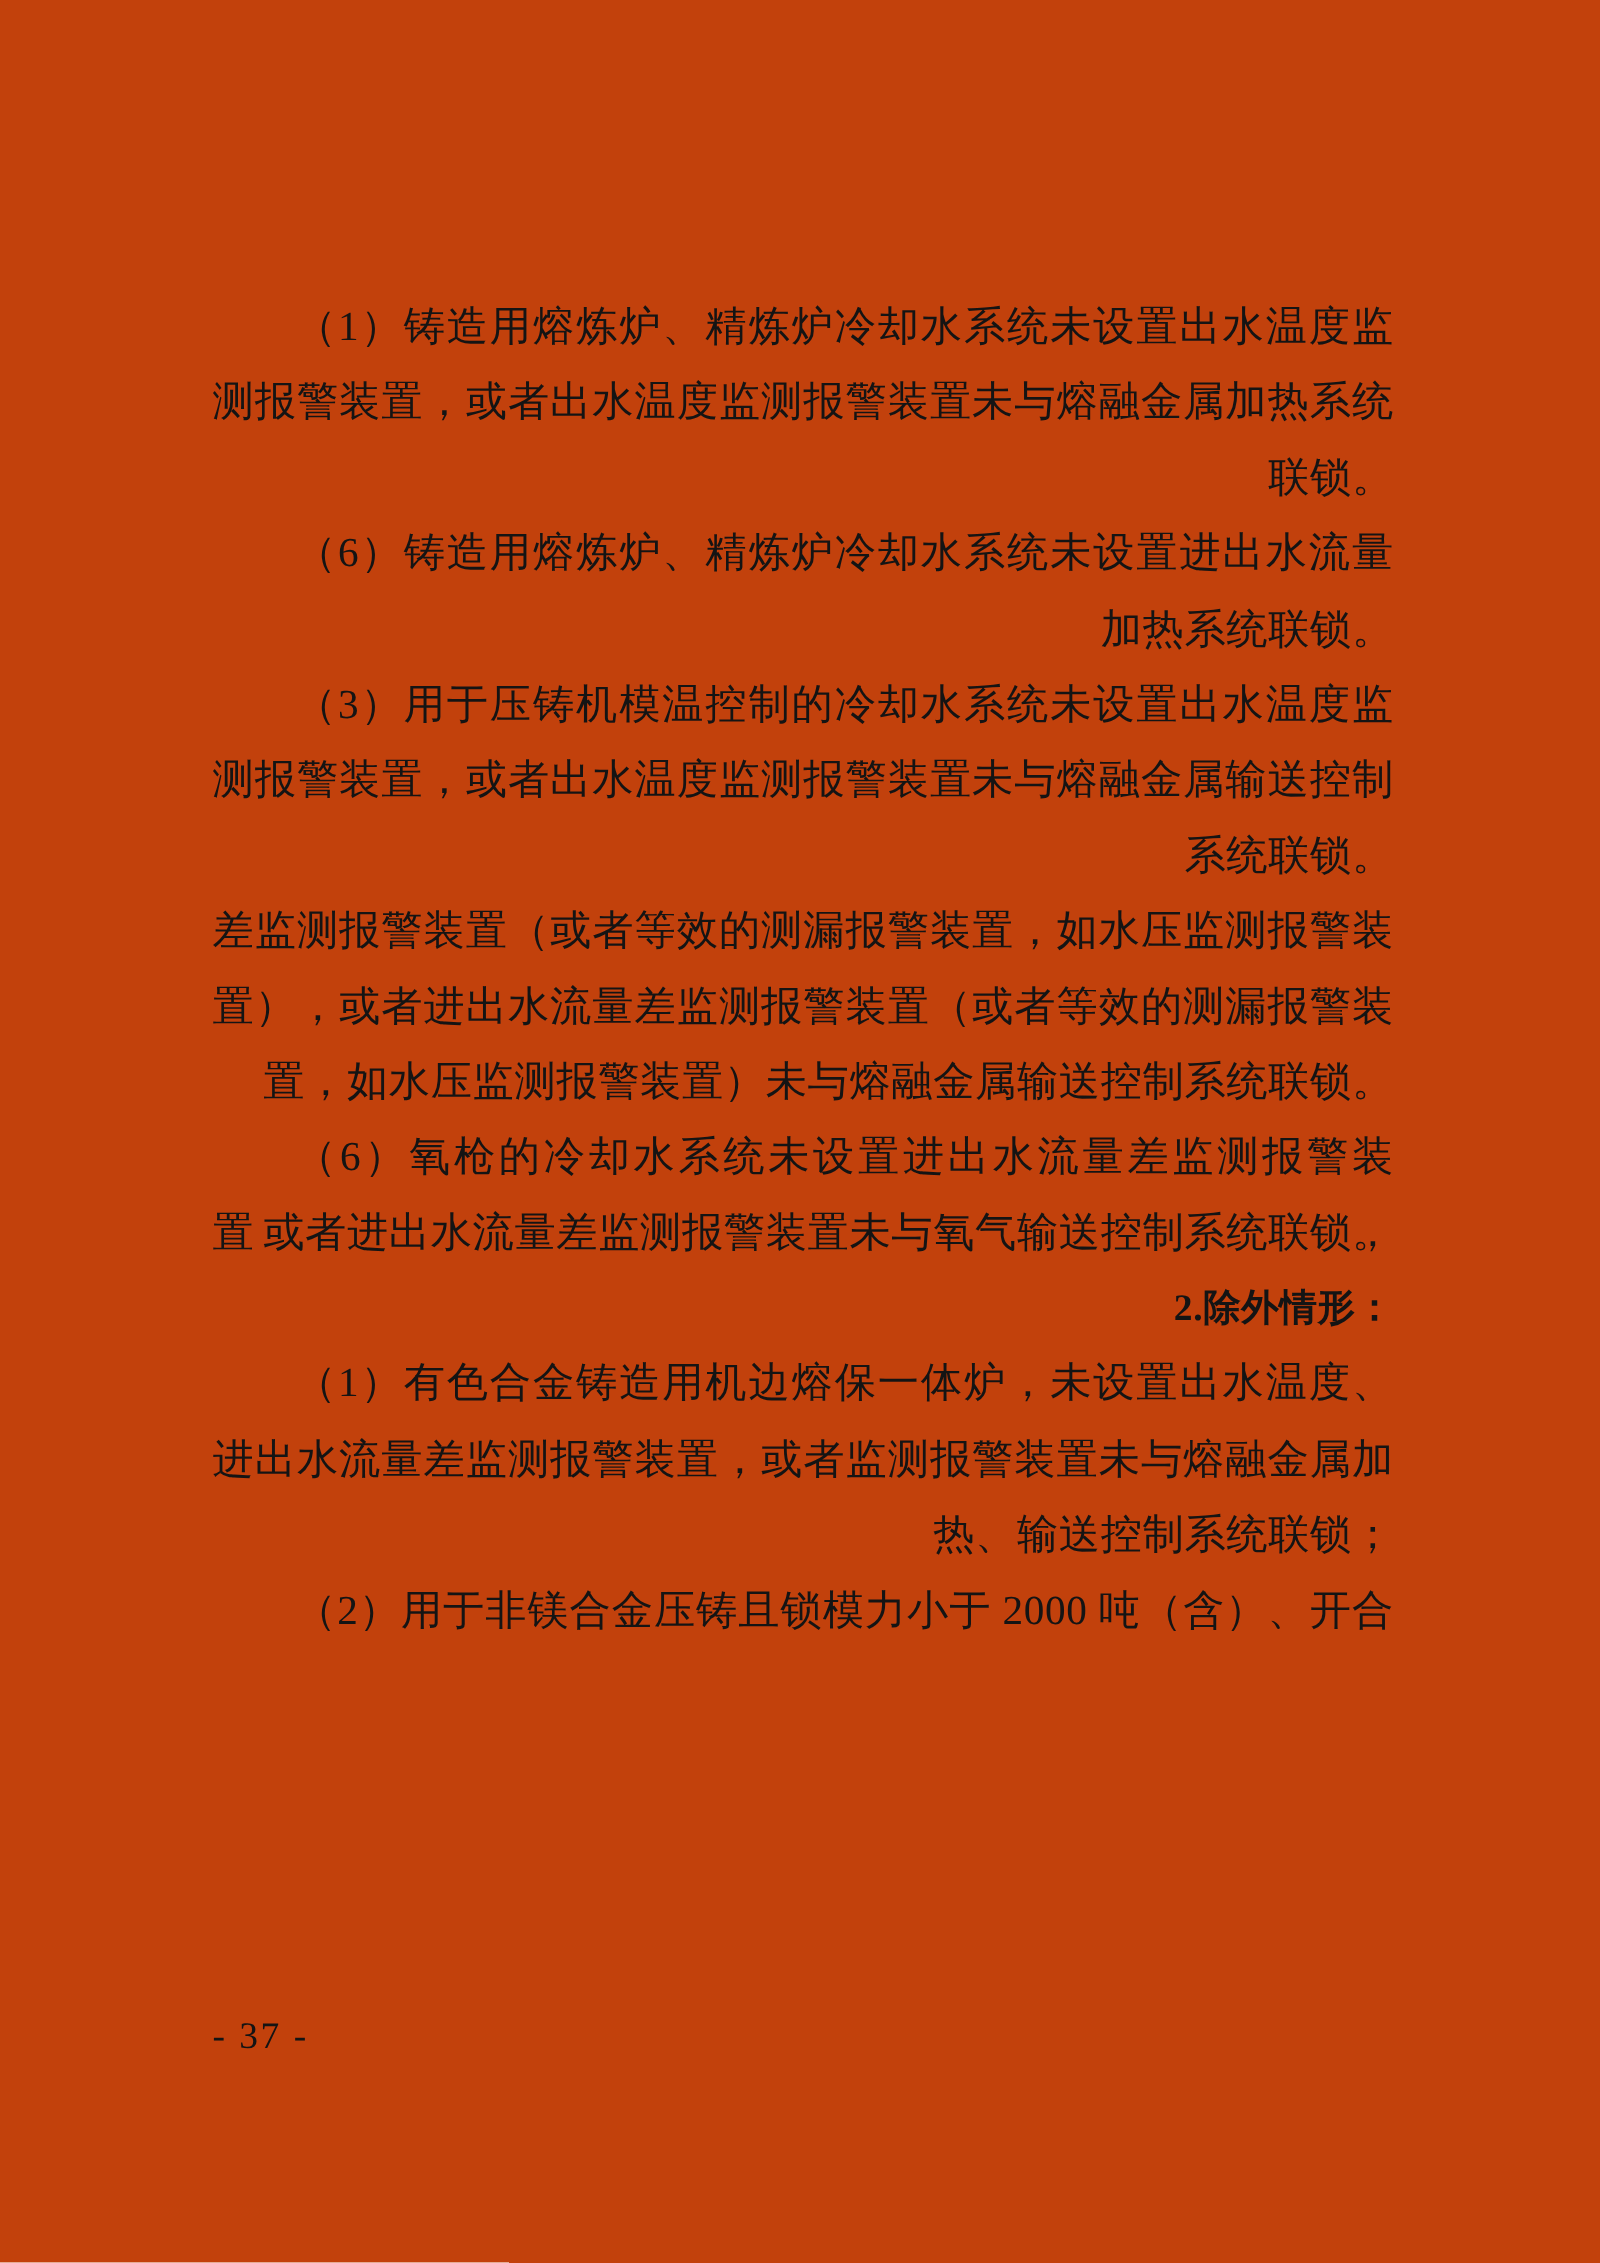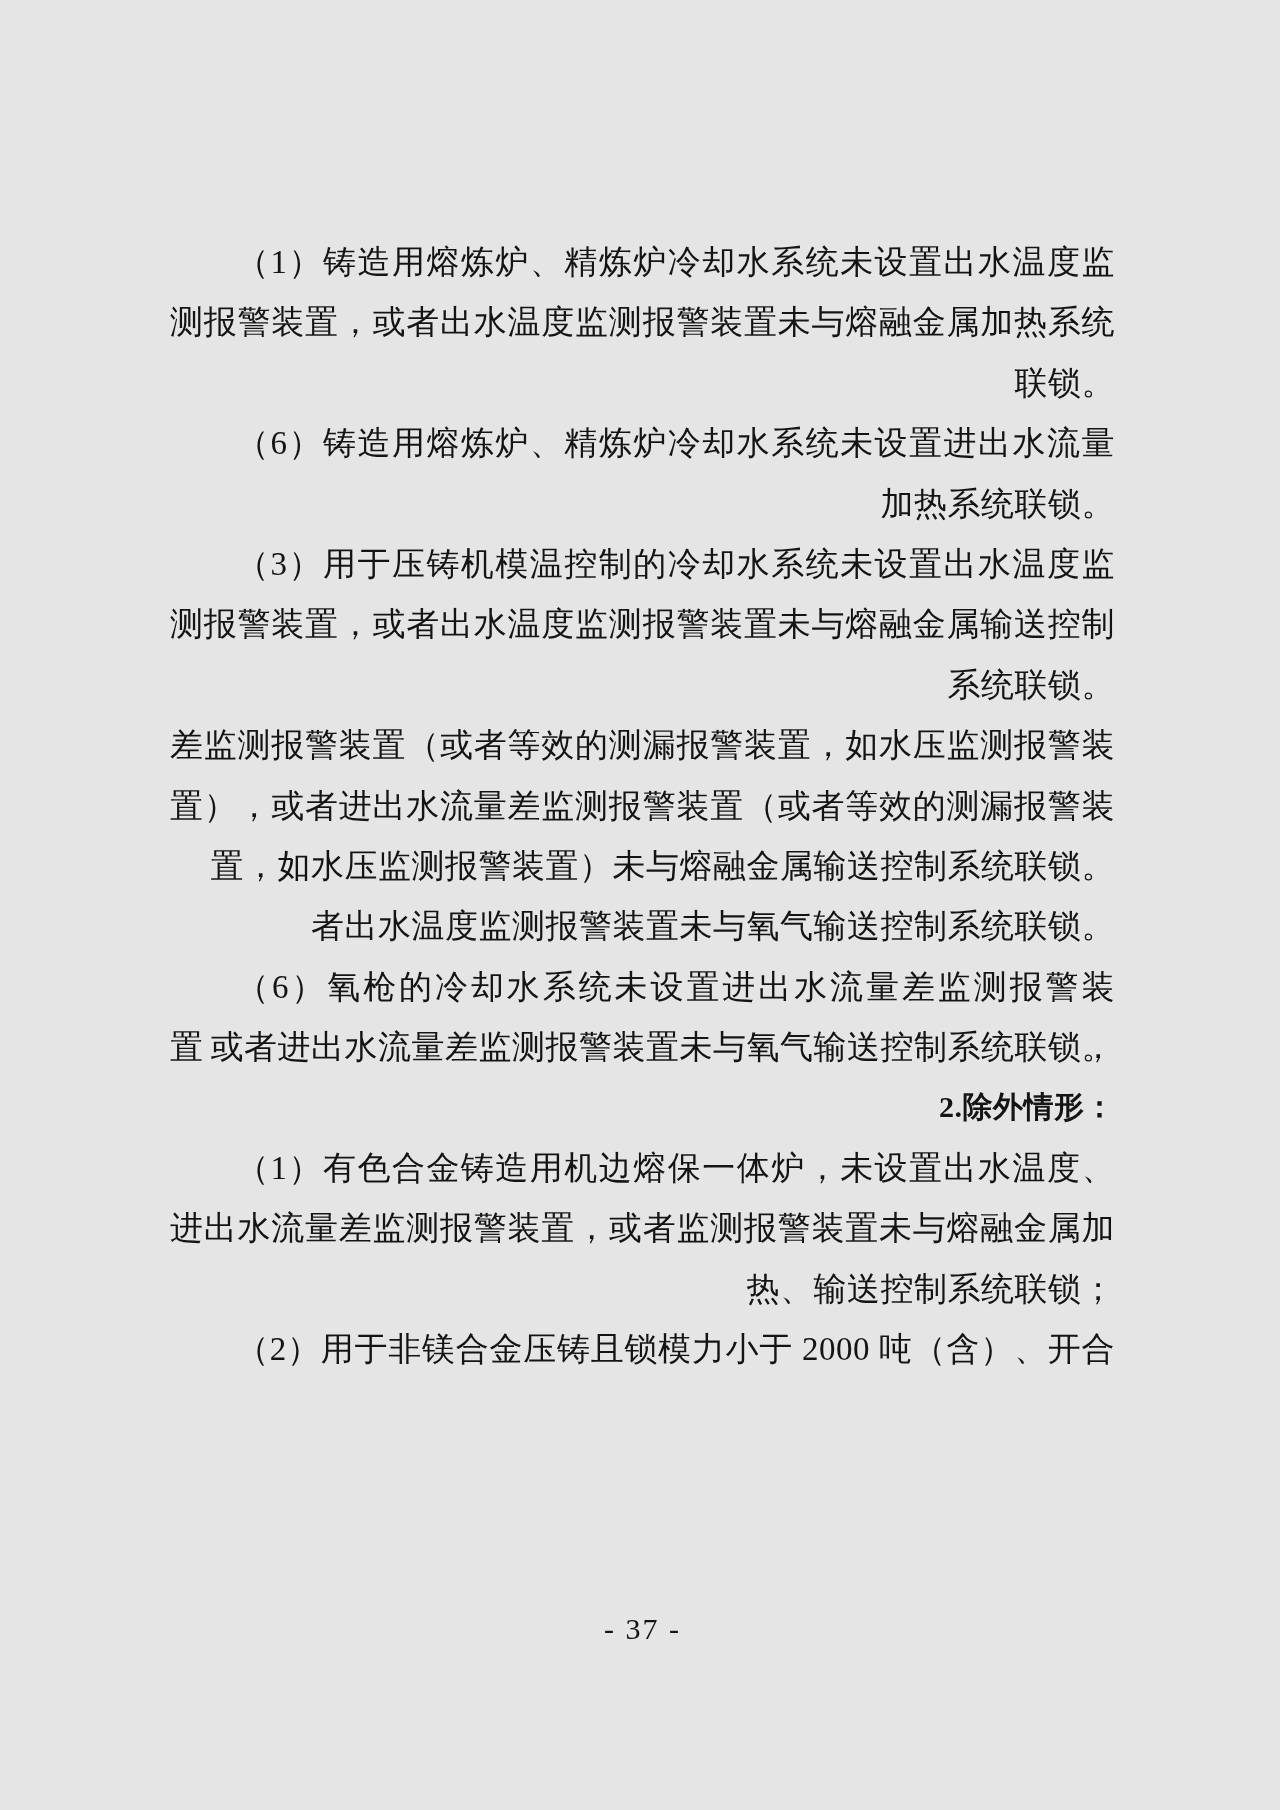--- a/index.html
+++ b/index.html
@@ -4,21 +4,21 @@
 <style>
   html, body {
     margin: 0;
     padding: 0;
     background: #ffffff;
   }
   .page {
     position: relative;
     width: 1280px;
     height: 1810px;
-    background: #e5e5e5;
+    background: #c2410c;
     overflow: hidden;
     font-family: "Liberation Serif", "DejaVu Serif", serif;
     color: #141414;
   }
   .textblock {
     position: absolute;
     left: 170px;
     top: 232px;
     width: 945px;
   }
@@ -41,21 +41,20 @@
   }
   .line.bold {
     font-weight: bold;
     font-size: 30px;
   }
   .footer {
     position: absolute;
     left: 170px;
     top: 1612px;
     width: 945px;
-    text-align: center;
     font-size: 30px;
     letter-spacing: 2px;
     color: #141414;
   }
 </style>
 </head>
 <body>
 
 <div class="page">
   <div class="textblock">
@@ -63,21 +62,20 @@
       <div class="line justify">测报警装置，或者出水温度监测报警装置未与熔融金属加热系统</div>
       <div class="line">联锁。</div>
       <div class="line indent justify">（6）铸造用熔炼炉、精炼炉冷却水系统未设置进出水流量</div>
       <div class="line">加热系统联锁。</div>
       <div class="line indent justify">（3）用于压铸机模温控制的冷却水系统未设置出水温度监</div>
       <div class="line justify">测报警装置，或者出水温度监测报警装置未与熔融金属输送控制</div>
       <div class="line">系统联锁。</div>
       <div class="line justify">差监测报警装置（或者等效的测漏报警装置，如水压监测报警装</div>
       <div class="line justify">置），或者进出水流量差监测报警装置（或者等效的测漏报警装</div>
       <div class="line">置，如水压监测报警装置）未与熔融金属输送控制系统联锁。</div>
-      <div class="line">者出水温度监测报警装置未与氧气输送控制系统联锁。</div>
       <div class="line indent justify">（6）氧枪的冷却水系统未设置进出水流量差监测报警装置，</div>
       <div class="line">或者进出水流量差监测报警装置未与氧气输送控制系统联锁。</div>
       <div class="line indent bold">2.除外情形：</div>
       <div class="line indent justify">（1）有色合金铸造用机边熔保一体炉，未设置出水温度、</div>
       <div class="line justify">进出水流量差监测报警装置，或者监测报警装置未与熔融金属加</div>
       <div class="line">热、输送控制系统联锁；</div>
       <div class="line indent justify">（2）用于非镁合金压铸且锁模力小于 2000 吨（含）、开合</div>
     </div>
   <div class="footer">- 37 -</div>
 </div>

